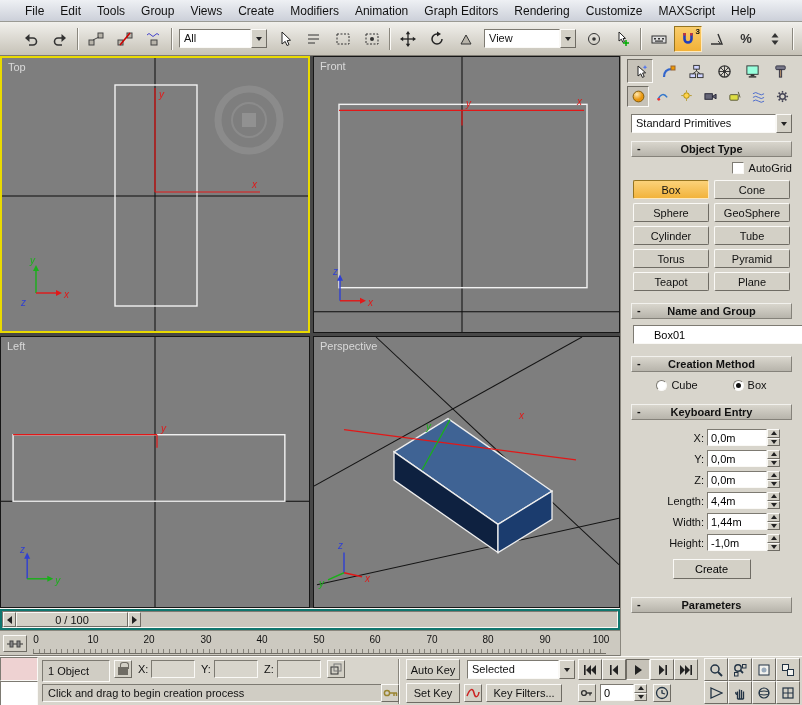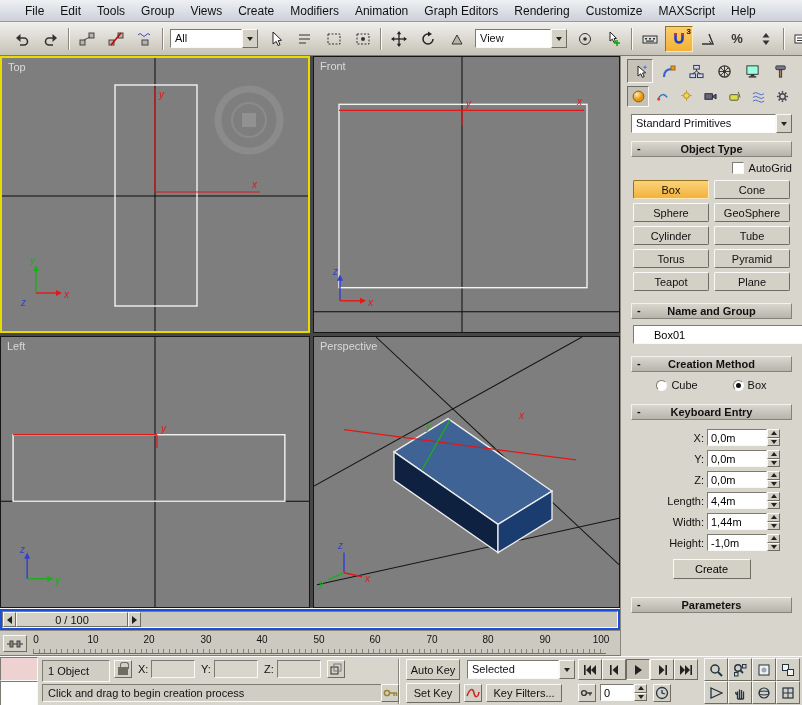--- a/index.html
+++ b/index.html
@@ -13,21 +13,21 @@
   .sunken-gray { background:#d0cdc4; border:1px solid; border-color:#7d7a72 #faf9f6 #faf9f6 #7d7a72; }
   .orange { background:linear-gradient(#f9cd6c,#f2b137); border:1px solid; border-color:#96741f #ffe9bd #ffe9bd #96741f; }
   .vsep { width:2px; height:22px; margin:0 2px; border-left:1px solid #8a877e; border-right:1px solid #fbfaf7; }
 
   
   .menubar { height:22px; display:flex; align-items:center; padding-left:17px;
     background:linear-gradient(#eef0f4,#ccd0d9); border-bottom:1px solid #9a9a94; font-size:12px; }
   .menu-item { padding:2px 8px; white-space:nowrap; }
 
   
-  .toolbar { height:34px; display:flex; align-items:center; padding:0 8px; gap:1px;
+  .toolbar { height:34px; display:flex; align-items:center; padding:0 17px; gap:1px;
     background:linear-gradient(#f1f0ec,#c6c2b7); border-bottom:1px solid #7d7a72; overflow:hidden; }
   .tb-btn { width:28px; height:26px; display:flex; align-items:center; justify-content:center;
     position:relative; flex:0 0 auto; }
   .tb-btn svg { display:block; }
   .dd { display:flex; height:19px; flex:0 0 auto; margin:0 3px; }
   .dd-field { background:#fff; border:1px solid; border-color:#7d7a72 #faf9f6 #faf9f6 #7d7a72;
     padding:2px 4px; white-space:nowrap; overflow:hidden; }
   .dd-btn { width:16px; display:flex; align-items:center; justify-content:center; }
   .tri-down { width:0; height:0; border-left:3.5px solid transparent; border-right:3.5px solid transparent; border-top:4px solid #222; }
   .snap-sup { position:absolute; top:0; right:1px; font-size:8px; font-weight:bold; color:#111; }
@@ -38,21 +38,21 @@
 
   
   .vp-area { width:620px; height:552px; background:#474747; display:grid;
     grid-template-columns:310px 307px; grid-template-rows:277px 272px; gap:3px; }
   .vp { position:relative; background:#7e7e7e; border:1px solid #161616; overflow:hidden; }
   .vp.active { border:2px solid #e9da00; }
   .vp svg { position:absolute; inset:0; width:100%; height:100%; }
   .vp-label { position:absolute; top:3px; left:6px; color:#d9d9d9; z-index:2; }
 
   
-  .tslider { height:22px; display:flex; align-items:center; padding:2px; background:#1d4ed8; border-top:1px solid #fbfaf7; }
+  .tslider { height:22px; display:flex; align-items:center; padding:2px; background:#0f766e; border-top:1px solid #fbfaf7; }
   .ts-track { flex:1; height:17px; display:flex; align-items:stretch; background:#c9c6bd;
     border:1px solid; border-color:#7d7a72 #faf9f6 #faf9f6 #7d7a72; }
   .ts-arrow { width:13px; display:flex; align-items:center; justify-content:center; }
   .tri-left { width:0;height:0;border-top:4px solid transparent;border-bottom:4px solid transparent;border-right:5px solid #222; }
   .tri-right { width:0;height:0;border-top:4px solid transparent;border-bottom:4px solid transparent;border-left:5px solid #222; }
   .ts-handle { width:112px; display:flex; align-items:center; justify-content:center; }
 
   
   .trackbar { position:relative; height:26px; background:#ccc9c0; border-top:1px solid #8a877e; border-bottom:1px solid #7d7a72; }
   .tb-num { position:absolute; top:3px; transform:translateX(-50%); font-size:10px; color:#111; }

